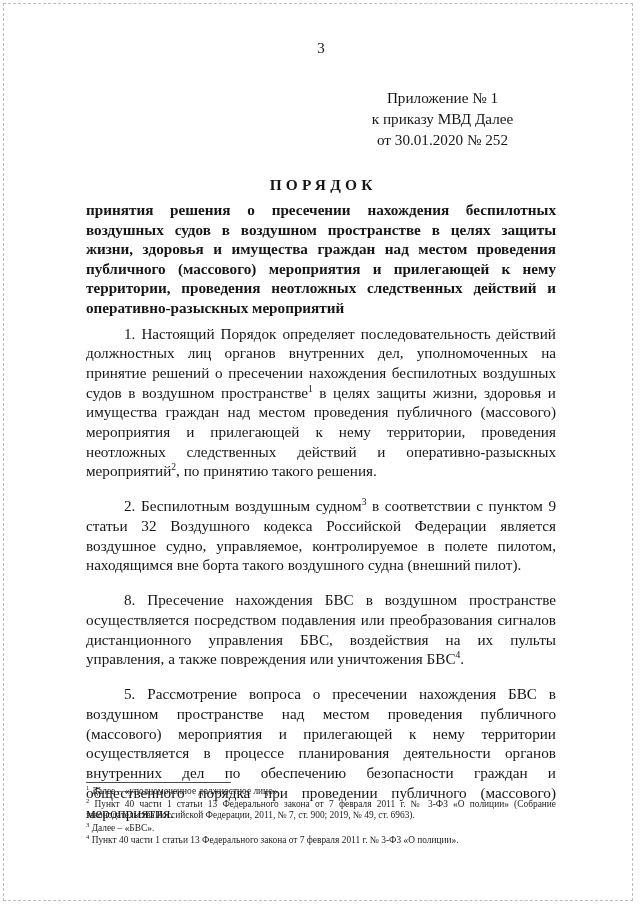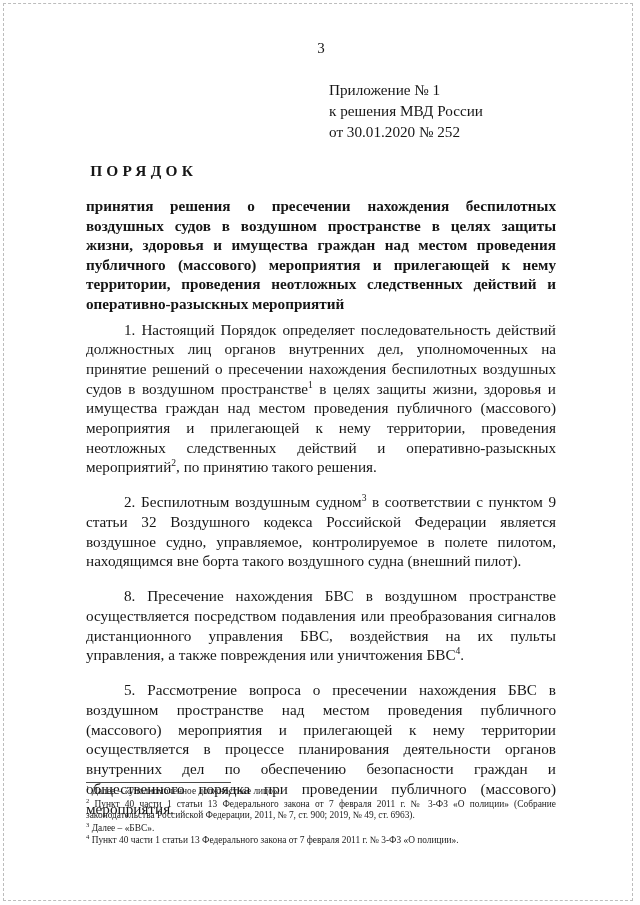--- a/index.html
+++ b/index.html
@@ -38,39 +38,40 @@
   }
 
   .page-number {
     text-align: center;
     font-size: 15px;
     margin-top: 40px;
     letter-spacing: 0.2px;
   }
 
   .header-block {
-    margin-top: 22px;
+    margin-top: 30px;
     margin-left: 243px;
     font-size: 15.2px;
     line-height: 21px;
     white-space: nowrap;
+    text-align: center;
   }
   .header-block div { margin: 0; }
 
   .doc-title {
-    margin-top: 20px;
-    text-align: left;
+    margin-top: 26px;
+    text-align: center;
     font-weight: bold;
     font-size: 15.4px;
     letter-spacing: 4.2px;
     text-indent: 4.2px;
   }
 
   .doc-subtitle {
-    margin-top: 16px;
+    margin-top: 6px;
     font-weight: bold;
     font-size: 15.2px;
     line-height: 19.6px;
     text-align: justify;
     text-align-last: left;
     hyphens: none;
   }
 
   .body-para {
     margin-top: 0;
@@ -118,21 +119,21 @@
 <div id="page">
 
   <div id="page-border"></div>
 
   <div id="content">
 
     <div class="page-number">3</div>
 
     <div class="header-block">
       <div>Приложение № 1</div>
-      <div>к решения МВД России</div>
+      <div>к приказу МВД Далее</div>
       <div>от 30.01.2020 № 252</div>
     </div>
 
     <div class="doc-title">ПОРЯДОК</div>
 
     <div class="doc-subtitle">принятия решения о пресечении нахождения беспилотных воздушных судов в воздушном пространстве в целях защиты жизни, здоровья и имущества граждан над местом проведения публичного (массового) мероприятия и прилегающей к нему территории, проведения неотложных следственных действий и оперативно-разыскных мероприятий</div>
 
     <p class="body-para first"><span>1. Настоящий Порядок определяет последовательность действий должностных лиц органов внутренних дел, уполномоченных на принятие решений о пресечении нахождения беспилотных воздушных судов в воздушном пространстве</span><sup>1</sup><span> в целях защиты жизни, здоровья и имущества граждан над местом проведения публичного (массового) мероприятия и прилегающей к нему территории, проведения неотложных следственных действий и оперативно-разыскных мероприятий</span><sup>2</sup><span>, по принятию такого решения.</span></p>
 
     <p class="body-para"><span>2. Беспилотным воздушным судном</span><sup>3</sup><span> в соответствии с пунктом 9 статьи 32 Воздушного кодекса Российской Федерации является воздушное судно, управляемое, контролируемое в полете пилотом, находящимся вне борта такого воздушного судна (внешний пилот).</span></p>

